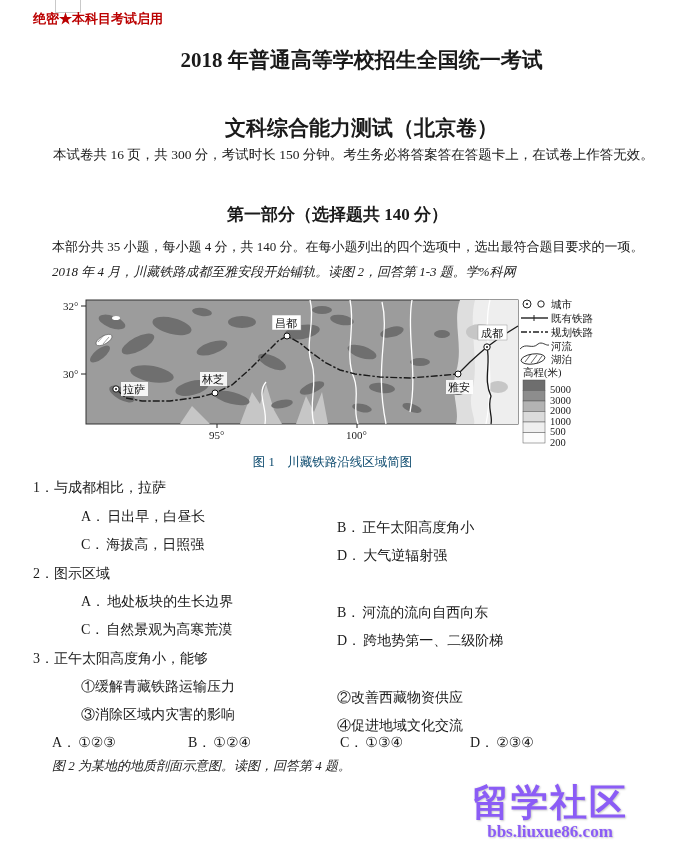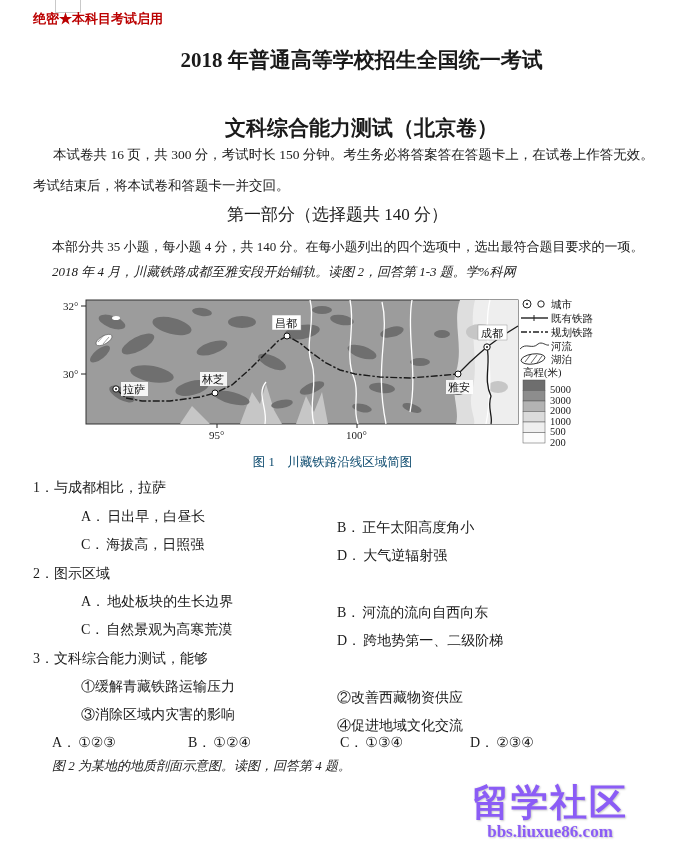--- a/index.html
+++ b/index.html
@@ -11,21 +11,21 @@
     border-radius:7px;
   }
   .abs { position:absolute; white-space:nowrap; }
   .corner-box { position:absolute; left:55px; top:0; width:26px; height:13px; border:1px solid #c9c9c9; border-top:none; }
   .security { left:33px; top:10px; font-size:13px; font-weight:bold; color:#bb0000; }
   .title { left:0; width:100%; text-align:center; font-weight:bold;padding-left:48px; }
   .title1 { top:46px; font-size:21px; }
   .title2 { top:84px; font-size:21px;margin-top:30px; }
   .notice1 { left:33px; top:146px; font-size:13.5px; text-indent:20px; }
   .notice2 { left:33px; top:177px; font-size:13.5px; }
-  .section-heading { left:0; width:100%; top:203px; text-align:center; font-size:17px; font-weight:normal; }
+  .section-heading { left:0; width:100%; top:203px; text-align:center; font-size:17px; font-weight:bold; }
   .section-intro { left:33px; top:238px; font-size:13px; text-indent:19px; }
   .passage { font-style:italic; font-size:13px; color:#222; }
   .passage1 { left:33px; top:263px; text-indent:19px; }
   .passage2 { left:33px; top:757px; text-indent:19px; }
   .figure-wrap { position:absolute; left:60px; top:292px; width:545px; height:155px; }
   .figure-caption { left:60px; width:545px; top:454px; text-align:center; font-size:12.5px; color:#0c4a6e; }
   .q-row { position:absolute; left:33px; right:20px; height:22px; font-size:14px; }
   .q-num { display:inline-block; }
   .opt-col1 { position:absolute; left:28px;margin-left:20px; }
   .opt-col2 { position:absolute; left:304px;margin-top:11px; }
@@ -49,21 +49,20 @@
 <div class="page">
 
   <div class="corner-box"></div>
 
   <div class="abs security">绝密★本科目考试启用</div>
 
   <div class="abs title title1">2018 年普通高等学校招生全国统一考试</div>
   <div class="abs title title2">文科综合能力测试（北京卷）</div>
 
   <div class="abs notice1">本试卷共 16 页，共 300 分，考试时长 150 分钟。考生务必将答案答在答题卡上，在试卷上作答无效。</div>
-  <div class="abs notice2">考试结束后，将本试卷和答题卡一并交回。</div>
 
   <div class="abs section-heading">第一部分（选择题共 140 分）</div>
   <div class="abs section-intro">本部分共 35 小题，每小题 4 分，共 140 分。在每小题列出的四个选项中，选出最符合题目要求的一项。</div>
   <div class="abs passage passage1">2018 年 4 月，川藏铁路成都至雅安段开始铺轨。读图 2，回答第 1-3 题。学%科网</div>
 
   <div class="figure-wrap">
     <svg width="545" height="155" viewBox="0 0 545 155">
 
       <rect x="26" y="8" width="432" height="124" fill="#9c9c9c" stroke="#333" stroke-width="1"></rect>
 
@@ -227,21 +226,21 @@
   <div class="q-row" style="top:593px">
     <span class="opt-col1"><span class="opt-label">A．</span><span>地处板块的生长边界</span></span>
     <span class="opt-col2"><span class="opt-label">B．</span><span>河流的流向自西向东</span></span>
   </div>
   <div class="q-row" style="top:621px">
     <span class="opt-col1"><span class="opt-label">C．</span><span>自然景观为高寒荒漠</span></span>
     <span class="opt-col2"><span class="opt-label">D．</span><span>跨地势第一、二级阶梯</span></span>
   </div>
 
   <div class="q-row" style="top:650px">
-    <span class="q-num">3．</span><span>文科综合能力测试，能够</span>
+    <span class="q-num">3．</span><span>正午太阳高度角小，能够</span>
   </div>
   <div class="q-row" style="top:678px">
     <span class="opt-col1">①缓解青藏铁路运输压力</span>
     <span class="opt-col2">②改善西藏物资供应</span>
   </div>
   <div class="q-row" style="top:734px">
     <span class="ans-a"><span class="opt-label">A．</span><span>①②③</span></span>
     <span class="ans-b"><span class="opt-label">B．</span><span>①②④</span></span>
     <span class="ans-c"><span class="opt-label">C．</span><span>①③④</span></span>
     <span class="ans-d"><span class="opt-label">D．</span><span>②③④</span></span>

